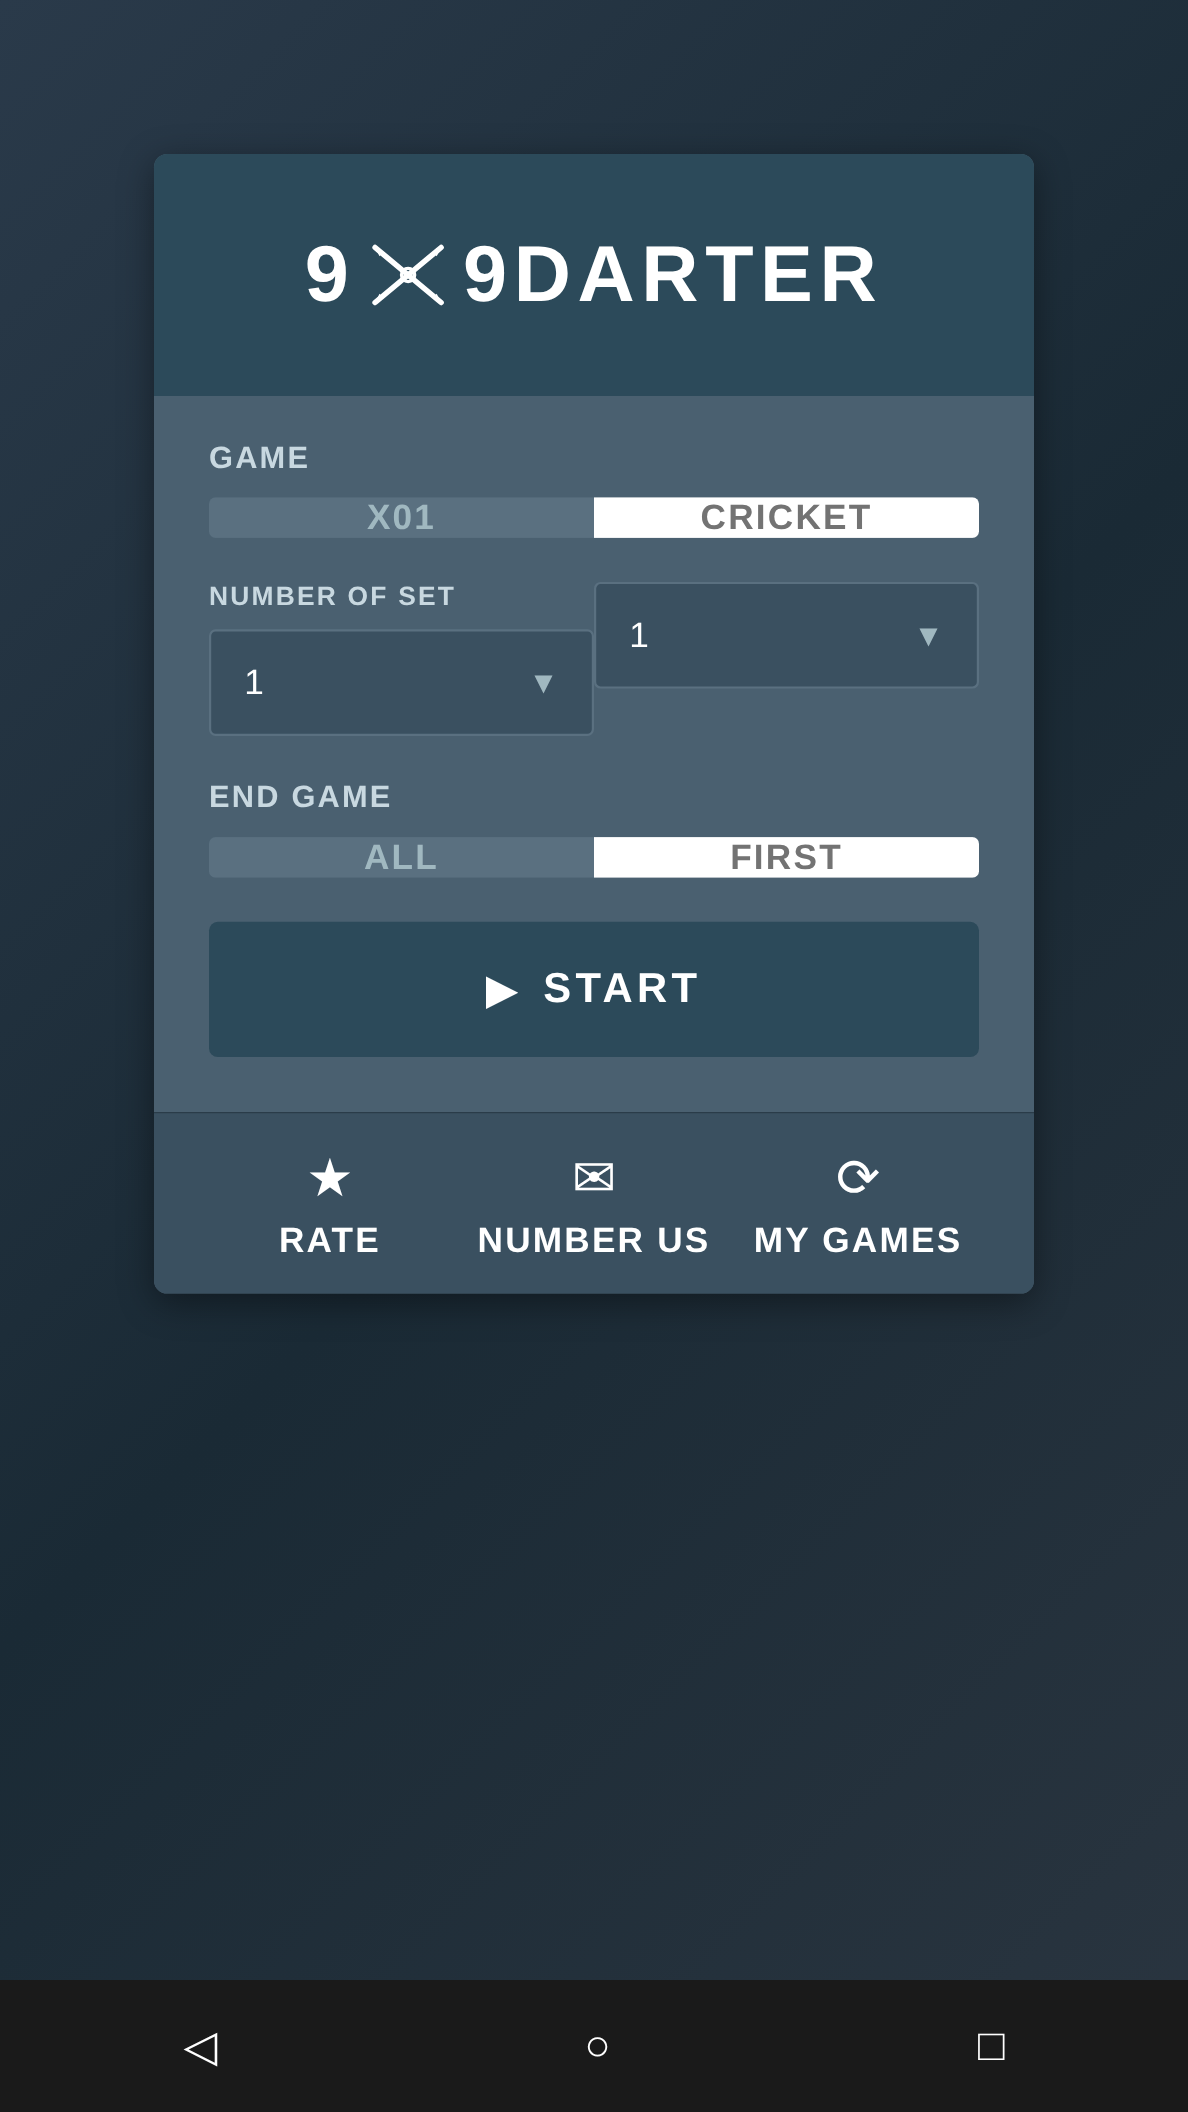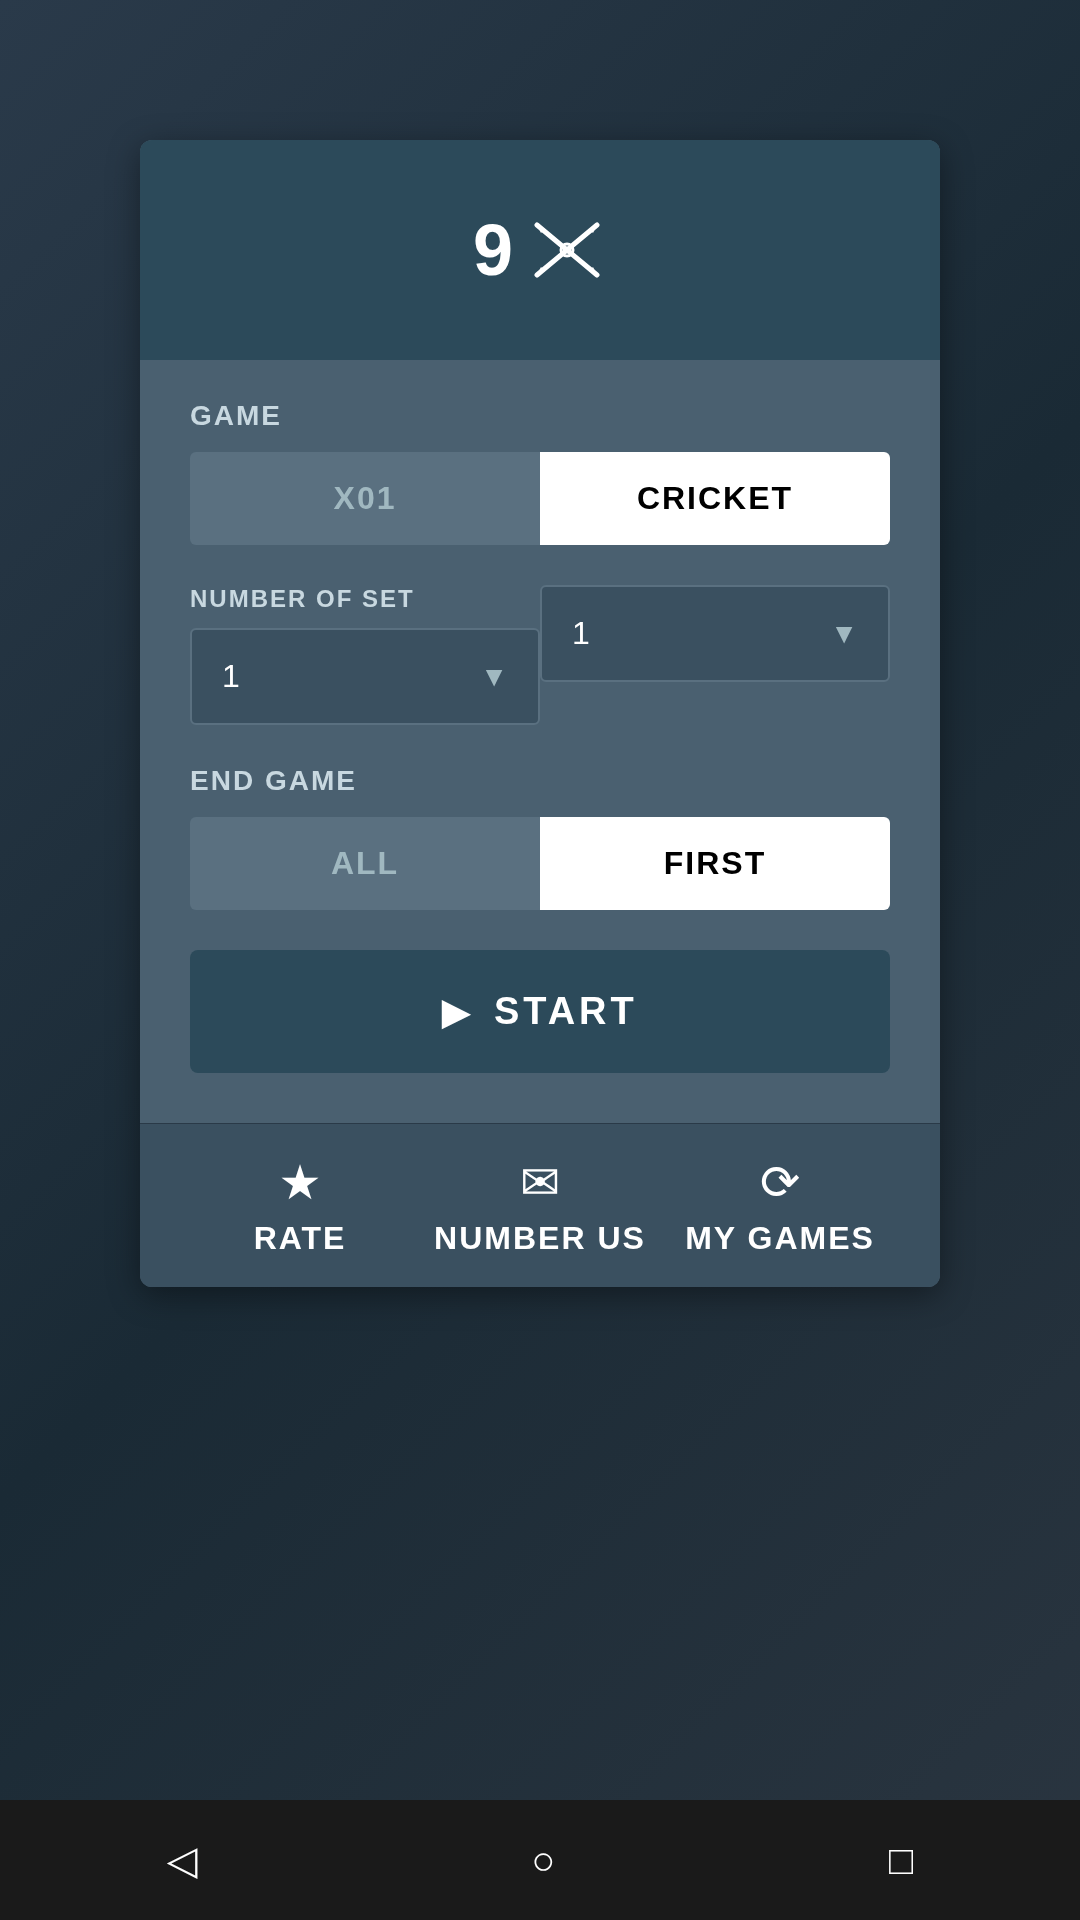--- a/index.html
+++ b/index.html
@@ -117,37 +117,36 @@
     .toggle-group {
       display: flex;
       width: 100%;
       border-radius: 6px;
       overflow: hidden;
       margin-bottom: 40px;
     }
 
     .toggle-btn {
       flex: 1;
-      padding: 28px;
       font-size: 32px;
       font-weight: bold;
       letter-spacing: 2px;
       border: none;
       cursor: pointer;
       text-align: center;
     }
 
     .toggle-btn.inactive {
       background: #5a7080;
       color: #a0b8c0;
     }
 
     .toggle-btn.active {
       background: white;
-      color: #000000;
+      color: #737373;
     }
 
     
     .selectors-row {
       display: flex;
       margin-bottom: 40px;
     }
 
     .selector-group {
       flex: 1;
@@ -280,20 +279,21 @@
         <svg class="dart-svg" viewBox="0 0 80 70" xmlns="http://www.w3.org/2000/svg">
 
           <line x1="10" y1="10" x2="70" y2="60" stroke="white" stroke-width="5" stroke-linecap="round"></line>
           <line x1="70" y1="10" x2="10" y2="60" stroke="white" stroke-width="5" stroke-linecap="round"></line>
           <polygon points="10,10 18,14 14,18" fill="white"></polygon>
           <polygon points="70,10 62,14 66,18" fill="white"></polygon>
           <polygon points="10,60 18,56 14,52" fill="white"></polygon>
           <polygon points="70,60 62,56 66,52" fill="white"></polygon>
           <circle cx="40" cy="35" r="6" fill="none" stroke="white" stroke-width="3"></circle>
         </svg>
+        <span style="letter-spacing:6px;">9DARTER</span>
       </div>
     </div>
 
     <div class="card-body">
 
       <div class="section-label">GAME</div>
 
       <div class="toggle-group">
         <button class="toggle-btn inactive">X01</button>
         <button class="toggle-btn active">CRICKET</button>

